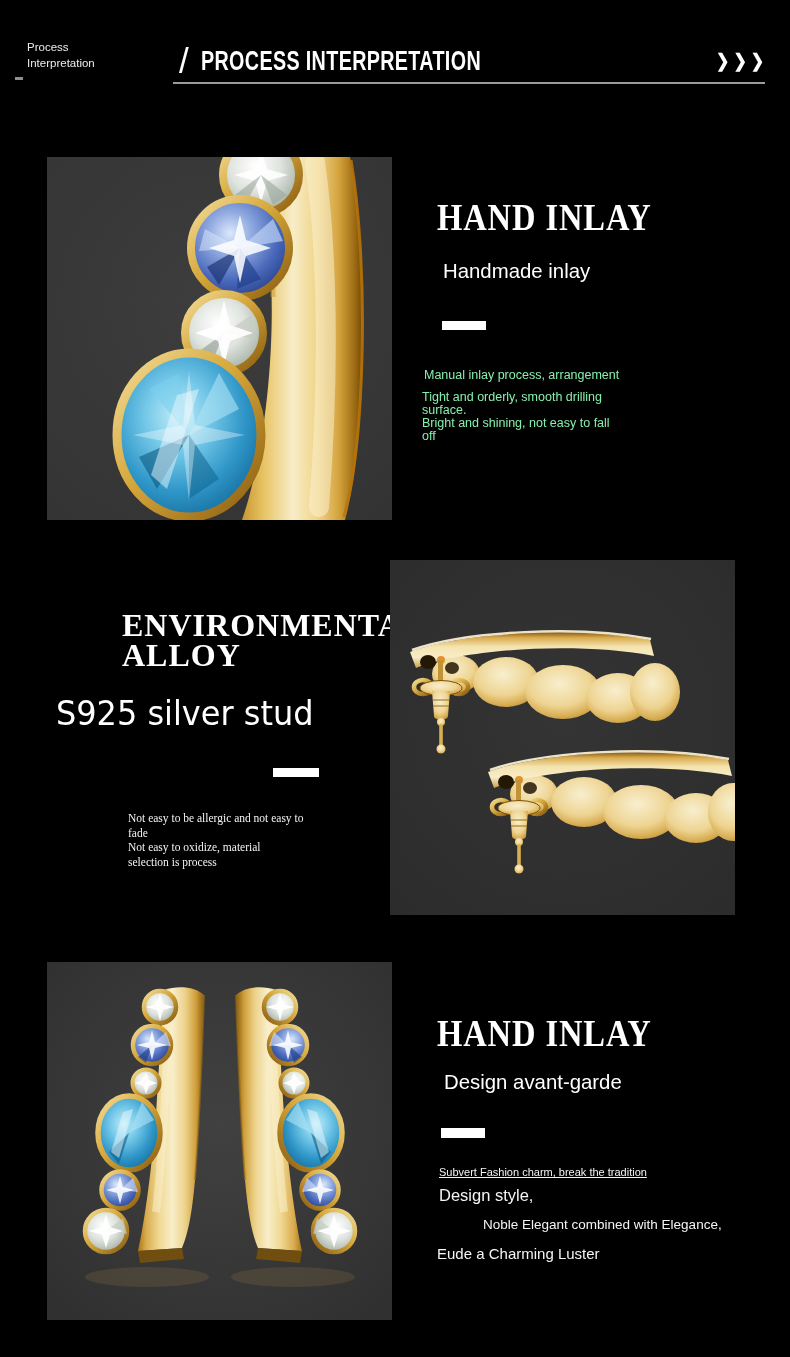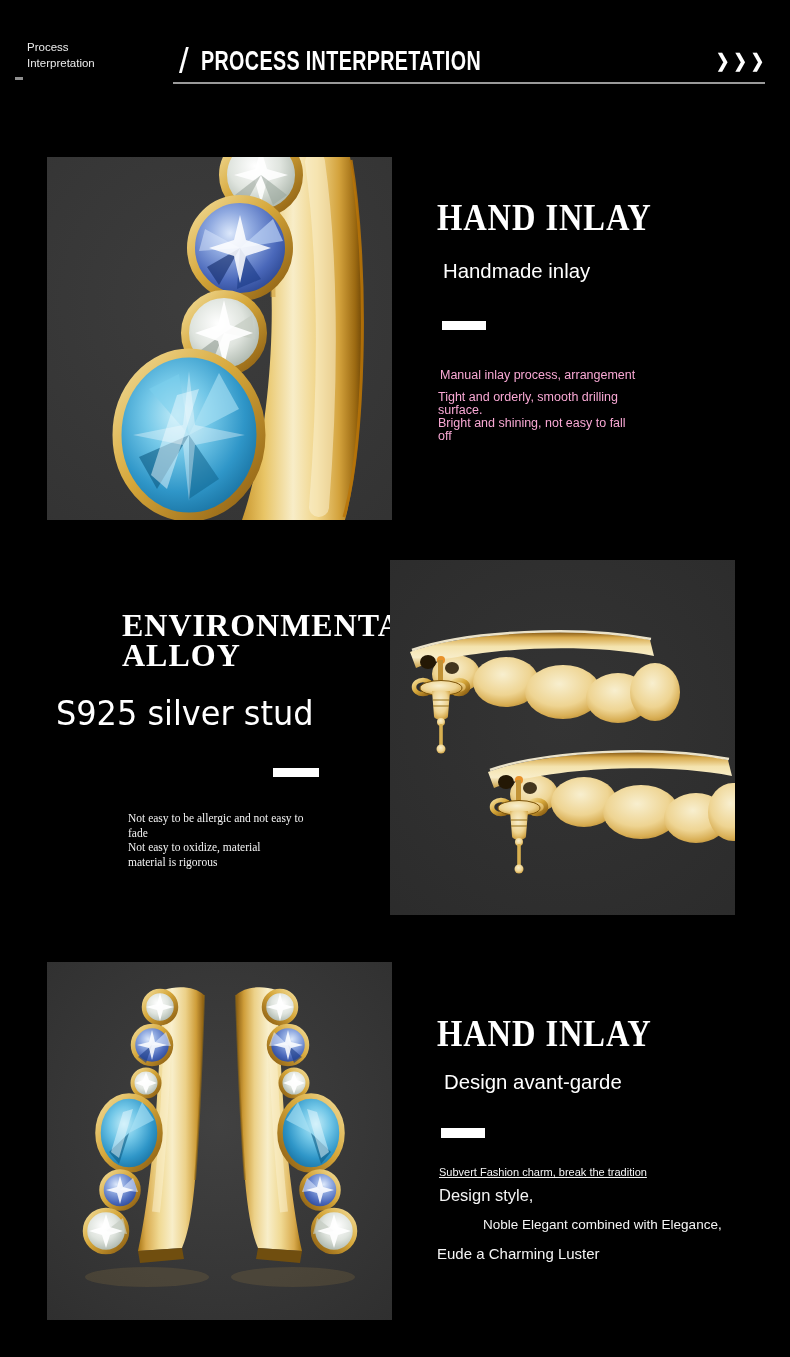--- a/index.html
+++ b/index.html
@@ -34,21 +34,21 @@
   figure.photo svg { width:100%; height:100%; display:block; }
 
   
   .h-big { font-size:37px; letter-spacing:1px; transform:scaleX(0.88); transform-origin:0 0; white-space:nowrap; }
   .subhead { font-size:21px; font-weight:400; transform:scaleX(0.97); transform-origin:0 0; white-space:nowrap; }
   .accent-bar { background: var(--accent-bar,#fff); }
 
   .s1-heading { left:437px; top:196px; }
   .s1-sub     { left:443px; top:259px; }
   .s1-bar     { left:442px; top:321px; width:44px; height:9px; }
-  .s1-para    { left:438px; top:369px; font-size:12.5px; line-height:13px; color:#f9a8d4; }
+  .s1-para    { left:422px; top:369px; font-size:12.5px; line-height:13px; color:#86efac; }
   .s1-para .ln0 { margin-bottom:9px; padding-left:2px; }
 
   .s2-heading { left:90px; top:610px; width:230px; text-align:left; font-size:32px; line-height:30px; letter-spacing:1px;margin-left:32px; }
   .s2-sub     { left:56px; top:693px; font-size:34px; font-family:"DejaVu Sans","Liberation Sans",sans-serif; font-weight:400; transform:scaleX(0.94); transform-origin:0 0; white-space:nowrap; }
   .s2-bar     { left:273px; top:768px; width:46px; height:9px; }
   .s2-para    { left:128px; top:811px; font-size:11.5px; line-height:14.5px; color:#f4f4f4;font-family:Liberation Serif, serif; }
 
   .s3-heading { left:437px; top:1012px; }
   .s3-sub     { left:444px; top:1070px; }
   .s3-line    { color:#f4f4f4; white-space:nowrap; }
@@ -167,21 +167,21 @@
   <div class="abs serif s2-heading">
     <div>ENVIRONMENTAL</div>
     <div>ALLOY</div>
   </div>
   <div class="abs s2-sub">S925 silver stud</div>
   <div class="abs accent-bar s2-bar"></div>
   <div class="abs s2-para">
     <div>Not easy to be allergic and not easy to</div>
     <div>fade</div>
     <div>Not easy to oxidize, material</div>
-    <div>material is rigorous</div>
+    <div>selection is process</div>
   </div>
 
   <figure class="abs photo photo-2">
     <svg viewBox="0 0 345 355">
       <defs>
         <radialGradient id="b2-bg" cx="50%" cy="45%" r="80%">
           <stop offset="0%" stop-color="#343434"></stop>
             <stop offset="100%" stop-color="#2b2b2b"></stop>
         </radialGradient>
         <linearGradient id="b2-slab" x1="0" y1="0" x2="0" y2="1">

